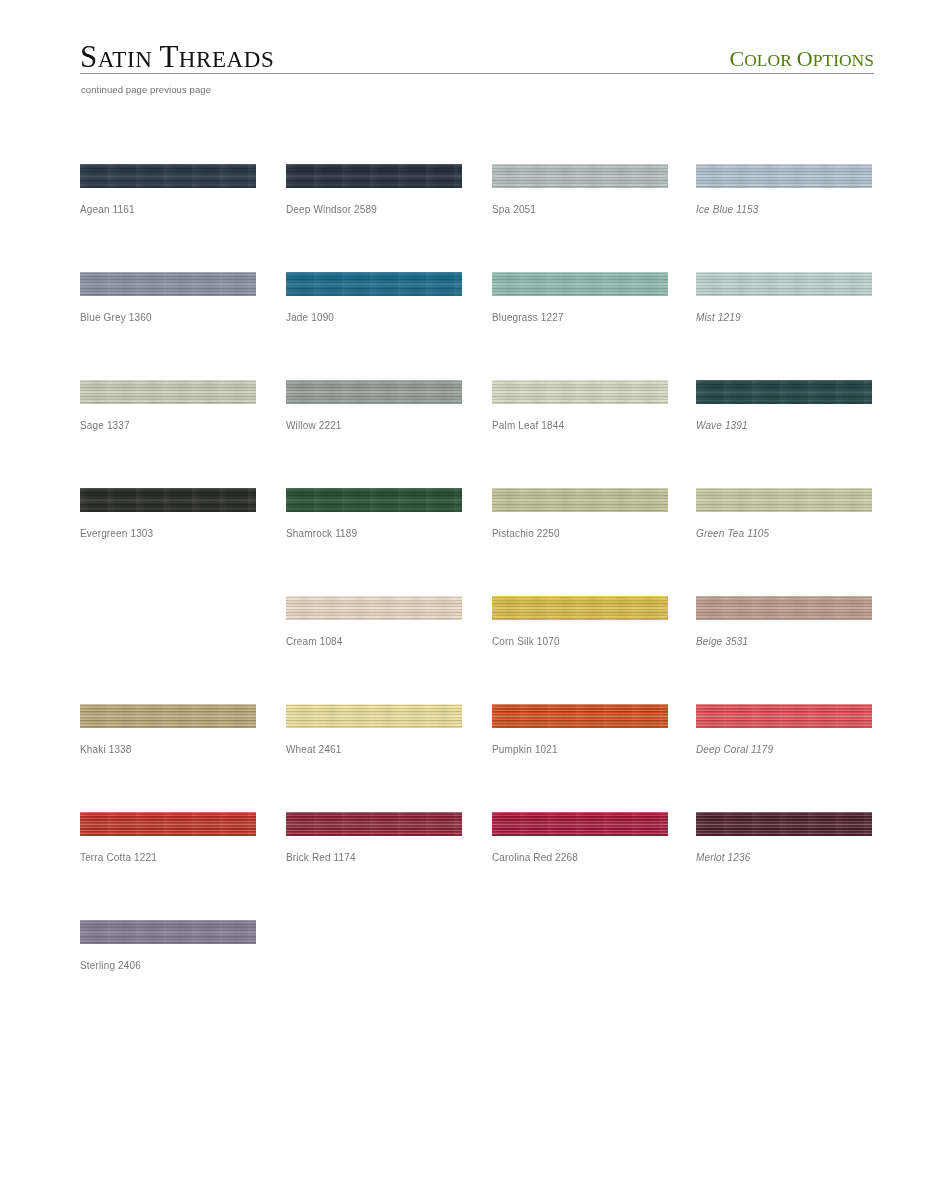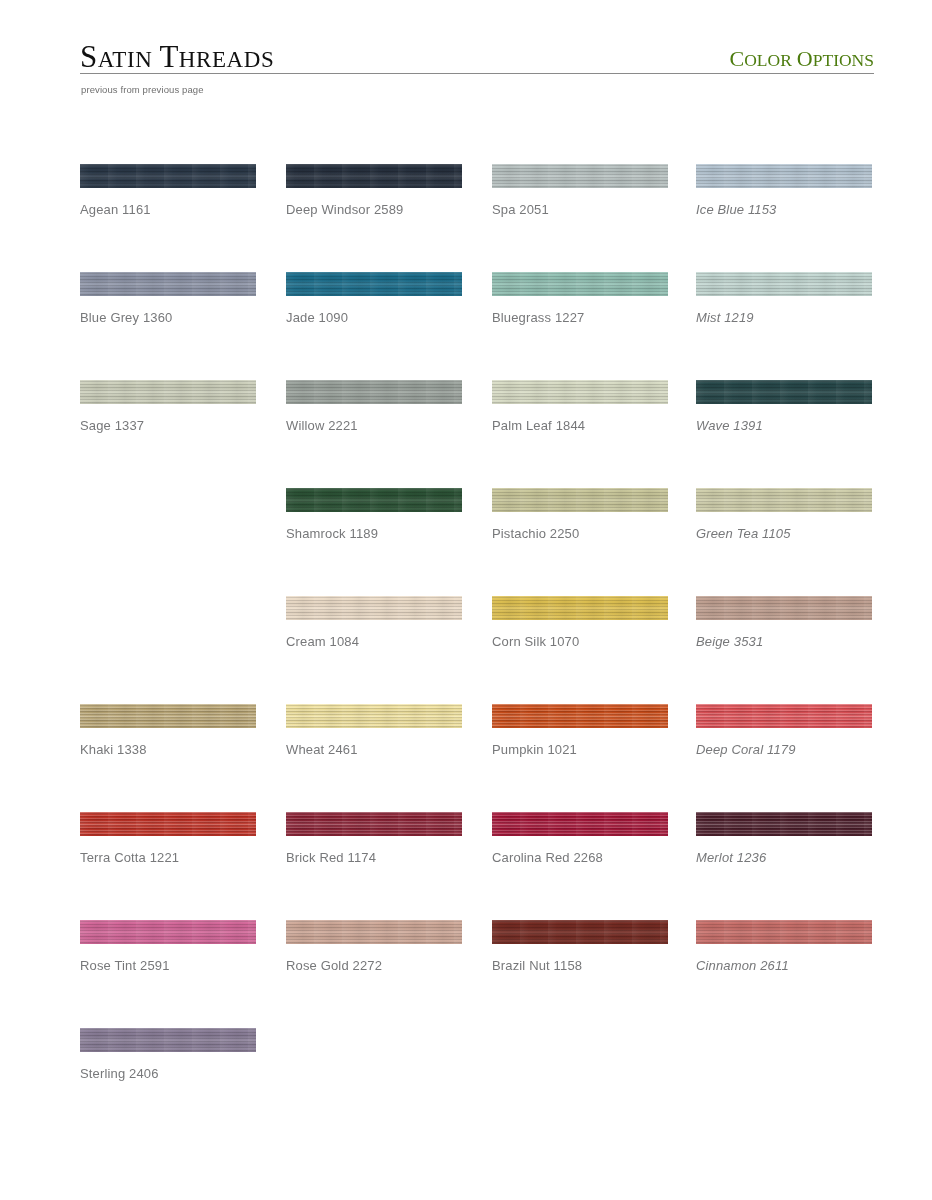--- a/index.html
+++ b/index.html
@@ -154,21 +154,21 @@
       repeating-linear-gradient(to right,
         rgba(255,255,255,0.05) 0px,
         rgba(255,255,255,0.00) 9px,
         rgba(0,0,0,0.035) 17px,
         rgba(255,255,255,0.00) 28px);
     pointer-events: none;
   }
 
   .label {
     margin-top: 16px;
-    font-size: 13px;
+    font-size: 10px;
     line-height: 12px;
     color: #77787a;
     letter-spacing: 0.15px;
     white-space: nowrap;
     font-family: "Liberation Sans", sans-serif;
   }
 </style>
 </head>
 <body>
 
@@ -178,21 +178,21 @@
     <div class="brand">
       <span class="cap">S</span><span class="sc">ATIN</span><span class="spacer"></span><span class="cap">T</span><span class="sc">HREADS</span>
     </div>
     <div class="section-title">
       <span class="cap">C</span><span class="sc">OLOR</span><span class="spacer"></span><span class="cap">O</span><span class="sc">PTIONS</span>
     </div>
   </div>
 
   <div class="rule"></div>
 
-  <div class="continued">previous from previous page</div>
+  <div class="continued">continued page previous page</div>
 
   <div class="grid" id="swatch-grid">
       <div class="row">
         <div class="cell c0">
           <div class="swatch" style="background-color: rgb(43, 57, 73);"></div>
           <div class="label">Agean 1161</div>
         </div>
         <div class="cell c1">
           <div class="swatch" style="background-color: rgb(39, 49, 63);"></div>
           <div class="label">Deep Windsor 2589</div>
@@ -236,20 +236,24 @@
         <div class="cell c2">
           <div class="swatch" style="background-color: rgb(216, 220, 197);"></div>
           <div class="label">Palm Leaf 1844</div>
         </div>
         <div class="cell c3">
           <div class="swatch" style="background-color: rgb(39, 72, 74);"></div>
           <div class="label">Wave 1391</div>
         </div>
       </div>
       <div class="row">
+        <div class="cell c0">
+          <div class="swatch" style="background-color: rgb(42, 44, 39);"></div>
+          <div class="label">Evergreen 1303</div>
+        </div>
         <div class="cell c1">
           <div class="swatch" style="background-color: rgb(44, 83, 54);"></div>
           <div class="label">Shamrock 1189</div>
         </div>
         <div class="cell c2">
           <div class="swatch" style="background-color: rgb(201, 199, 155);"></div>
           <div class="label">Pistachio 2250</div>
         </div>
         <div class="cell c3">
           <div class="swatch" style="background-color: rgb(207, 206, 171);"></div>
@@ -301,37 +305,19 @@
           <div class="swatch" style="background-color: rgb(165, 20, 55);"></div>
           <div class="label">Carolina Red 2268</div>
         </div>
         <div class="cell c3">
           <div class="swatch" style="background-color: rgb(76, 29, 42);"></div>
           <div class="label">Merlot 1236</div>
         </div>
       </div>
       <div class="row">
         <div class="cell c0">
-          <div class="swatch" style="background-color: rgb(212, 104, 154);"></div>
-          <div class="label">Rose Tint 2591</div>
-        </div>
-        <div class="cell c1">
-          <div class="swatch" style="background-color: rgb(207, 169, 153);"></div>
-          <div class="label">Rose Gold 2272</div>
-        </div>
-        <div class="cell c2">
-          <div class="swatch" style="background-color: rgb(117, 43, 35);"></div>
-          <div class="label">Brazil Nut 1158</div>
-        </div>
-        <div class="cell c3">
-          <div class="swatch" style="background-color: rgb(201, 112, 107);"></div>
-          <div class="label">Cinnamon 2611</div>
-        </div>
-      </div>
-      <div class="row">
-        <div class="cell c0">
           <div class="swatch" style="background-color: rgb(139, 127, 153);"></div>
           <div class="label">Sterling 2406</div>
         </div>
       </div>
     </div>
 
 </div>
 
 </body></html>

